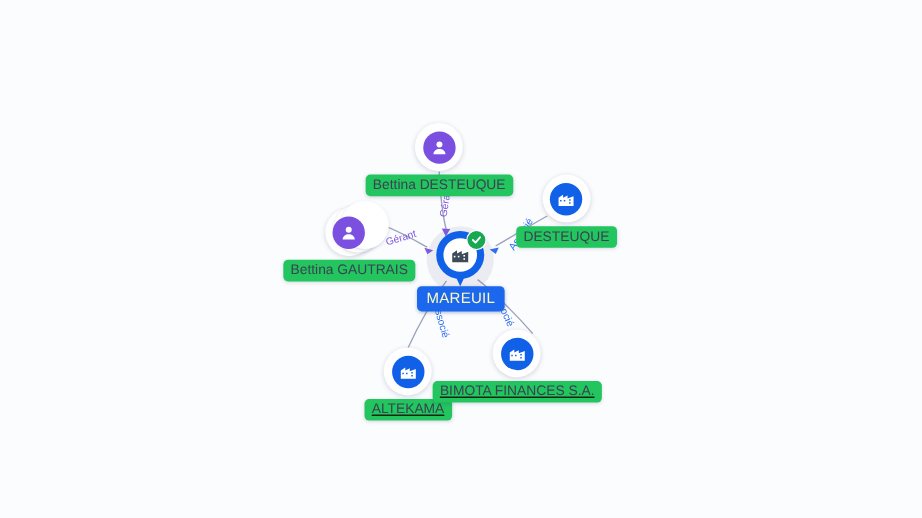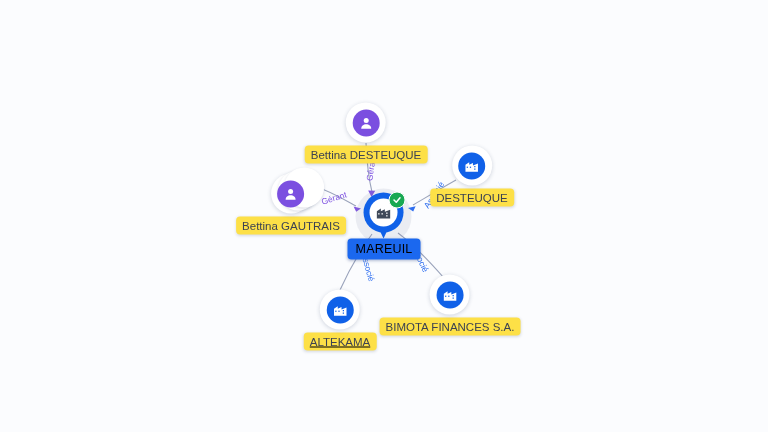--- a/index.html
+++ b/index.html
@@ -67,21 +67,21 @@
     box-shadow: 0 1px 3px rgba(30, 50, 90, 0.17);
     z-index: -1;
   }
   .stack::before { left: 7px;  top: -3px; }
   .stack::after  { left: 13px; top: -6px; }
   .stack { z-index: 1; }
 
   
   .nlabel {
     margin-top: 3px;
-    background: #fde047;
+    background: #22c55e;
     color: #3c4252;
     font-size: 11.5px;
     line-height: 14px;
     white-space: nowrap;
     padding: 2px 6px;
     border-radius: 4px;
     box-shadow: 0 1px 3px rgba(30, 50, 90, 0.16);
   }
 
   
@@ -152,21 +152,21 @@
     display: flex;
     align-items: center;
     justify-content: center;
     z-index: 3;
   }
   .verified svg { display: block; }
   #root-label {
     position: relative;
     margin-top: -2px;
     background: #1b68ef;
-    color: #000000;
+    color: #fef9c3;
     font-size: 12.5px;
     line-height: 15px;
     letter-spacing: .2px;
     white-space: nowrap;
     padding: 3px 8px;
     border-radius: 4px;
     box-shadow: 0 1px 3px rgba(20, 50, 120, 0.30);
     z-index: 4;
   }
 
@@ -262,21 +262,21 @@
           <rect x="4" y="13" width="2" height="2" fill="#1061e8"></rect>
           <rect x="9" y="13" width="2" height="2" fill="#1061e8"></rect>
           <rect x="16" y="12" width="2" height="2" fill="#1061e8"></rect>
           <rect x="16" y="16" width="2" height="2" fill="#1061e8"></rect>
         </svg>
       </div>
     </div>
     <div class="nlabel">ALTEKAMA</div>
   </div>
 
-  <div class="node" style="left:450px; top:305px;">
+  <div class="node" style="left:431px; top:305px;text-decoration:underline;">
     <div class="disc">
       <div class="inner company">
         <svg width="15" height="15" viewBox="0 0 24 24" fill="#ffffff">
           <path d="M2 21V10l6-4v4l6-3v4l8-3v13z"></path>
           <rect x="4" y="13" width="2" height="2" fill="#1061e8"></rect>
           <rect x="9" y="13" width="2" height="2" fill="#1061e8"></rect>
           <rect x="16" y="12" width="2" height="2" fill="#1061e8"></rect>
           <rect x="16" y="16" width="2" height="2" fill="#1061e8"></rect>
         </svg>
       </div>

